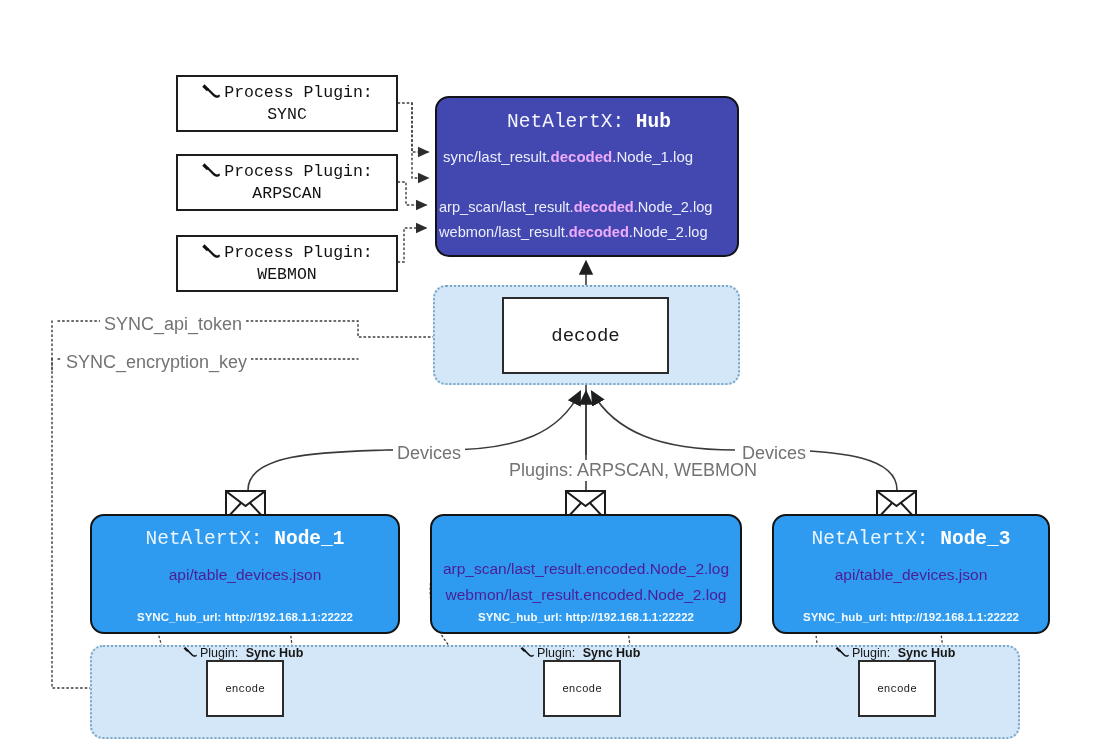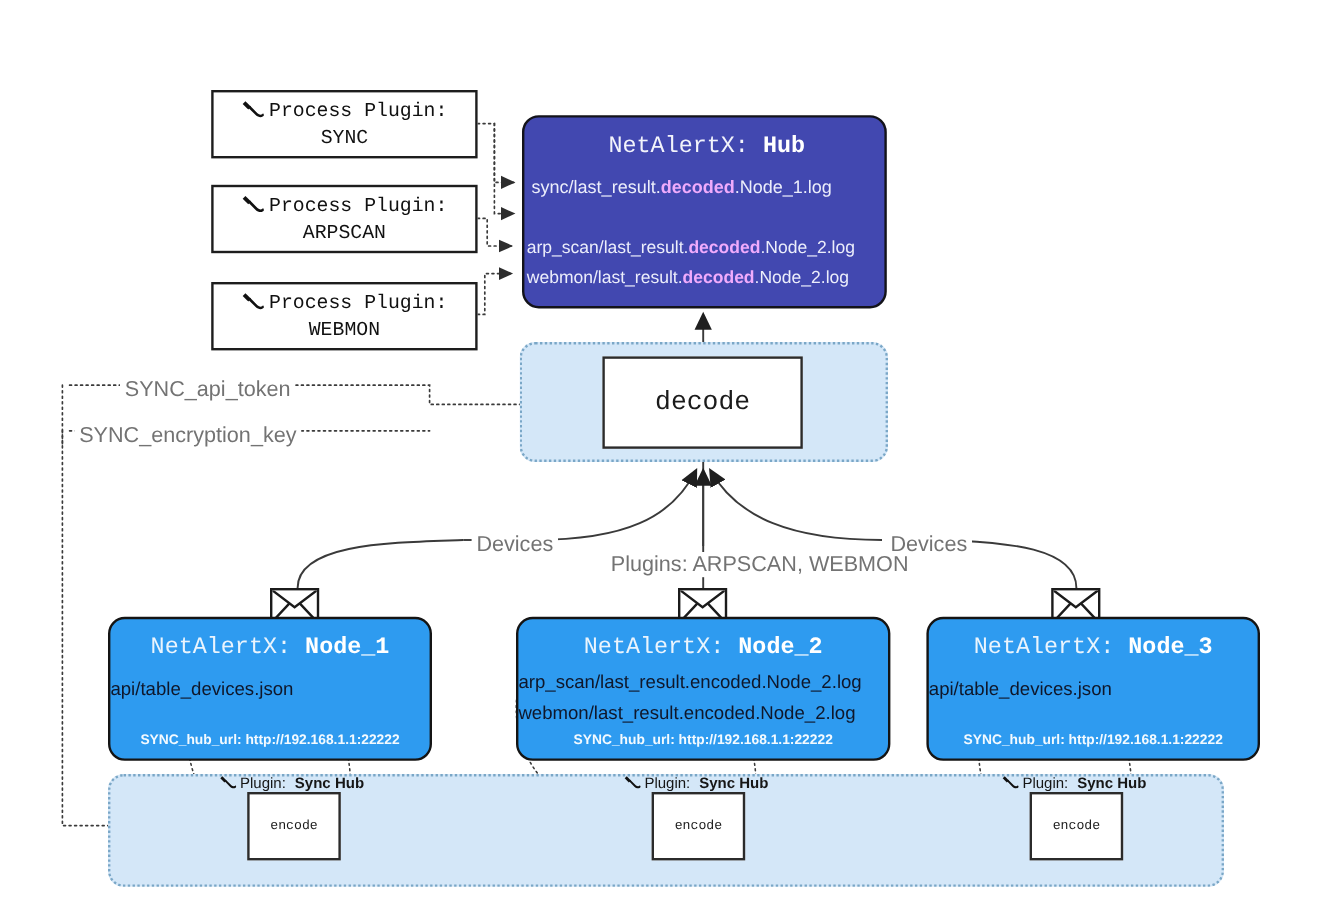--- a/index.html
+++ b/index.html
@@ -33,39 +33,39 @@
   #hub-title b{font-weight:700;color:#ffffff;}
   .hub-line{position:absolute;left:6px;width:292px;font-size:15px;color:#eceefb;white-space:nowrap;}
   .hub-line b{font-weight:700;color:#f0abfc;}
   .hub-line.wide{left:2px;width:300px;font-size:14.6px;}
 
   
   #decode-group{left:433px;top:285px;width:307px;height:100px;background:#d4e7f8;
                 border:2px dotted #7aa7c7;border-radius:13px;}
   #decode-box{left:502px;top:297px;width:167px;height:77px;background:#ffffff;border:2px solid #2b2b2b;
               display:flex;align-items:center;justify-content:center;
-              font-family:"Liberation Mono","DejaVu Sans Mono",monospace;font-size:22px;color:#1b1b1b;}
+              font-family:"Liberation Mono","DejaVu Sans Mono",monospace;font-size:19px;color:#1b1b1b;}
 
   
   .lbl{position:absolute;background:#ffffff;padding:0 4px;font-size:18px;color:#737373;white-space:nowrap;}
   #lbl-token{left:100px;top:314px;}
   #lbl-key{left:62px;top:352px;}
   #lbl-dev-left{left:393px;top:443px;}
   #lbl-dev-right{left:738px;top:443px;}
   #lbl-plugins{left:505px;top:460px;}
 
   
   .node{height:120px;background:#2e9bf0;border:2.5px solid #141414;border-radius:14px;}
-  #node1{left:90px;top:514px;width:270px;}
+  #node1{left:90px;top:514px;width:310px;}
   #node2{left:430px;top:514px;width:312px;}
   #node3{left:772px;top:514px;width:278px;}
   .node-title{position:absolute;left:0;top:12px;width:100%;text-align:center;
               font-family:"Liberation Mono","DejaVu Sans Mono",monospace;font-size:19.5px;color:#eaf4fd;}
   .node-title b{font-weight:700;color:#ffffff;}
-  .node-line{position:absolute;left:0;width:100%;font-size:15.5px;color:#0f172a;white-space:nowrap;}
+  .node-line{position:absolute;left:0;width:100%;text-align:center;font-size:15.5px;color:#4c1d95;white-space:nowrap;}
   .node-hub{position:absolute;left:0;bottom:9px;width:100%;text-align:center;font-size:11.5px;font-weight:600;color:#f3faff;white-space:nowrap;}
 
   
   .env{width:41px;height:30px;background:#ffffff;border:2px solid #1b1b1b;}
   #env1{left:225px;top:490px;}
   #env2{left:565px;top:490px;}
   #env3{left:876px;top:490px;}
 
   
   #enc-group{left:90px;top:645px;width:930px;height:94px;background:#d4e7f8;
@@ -221,23 +221,20 @@
 
   <div class="abs node" id="node1">
     <div class="node-title">
       <span>NetAlertX:</span> <b>Node_1</b>
     </div>
     <div class="node-line" style="top:50px;">api/table_devices.json</div>
     <div class="node-hub">SYNC_hub_url: http://192.168.1.1:22222</div>
   </div>
 
   <div class="abs node" id="node2">
-    <div class="node-title">
-      <span>NetAlertX:</span> <b>Node_2</b>
-    </div>
     <div class="node-line" style="top:44px;">arp_scan/last_result.encoded.Node_2.log</div>
     <div class="node-line" style="top:70px;">webmon/last_result.encoded.Node_2.log</div>
     <div class="node-hub">SYNC_hub_url: http://192.168.1.1:22222</div>
   </div>
 
   <div class="abs node" id="node3">
     <div class="node-title">
       <span>NetAlertX:</span> <b>Node_3</b>
     </div>
     <div class="node-line" style="top:50px;">api/table_devices.json</div>

